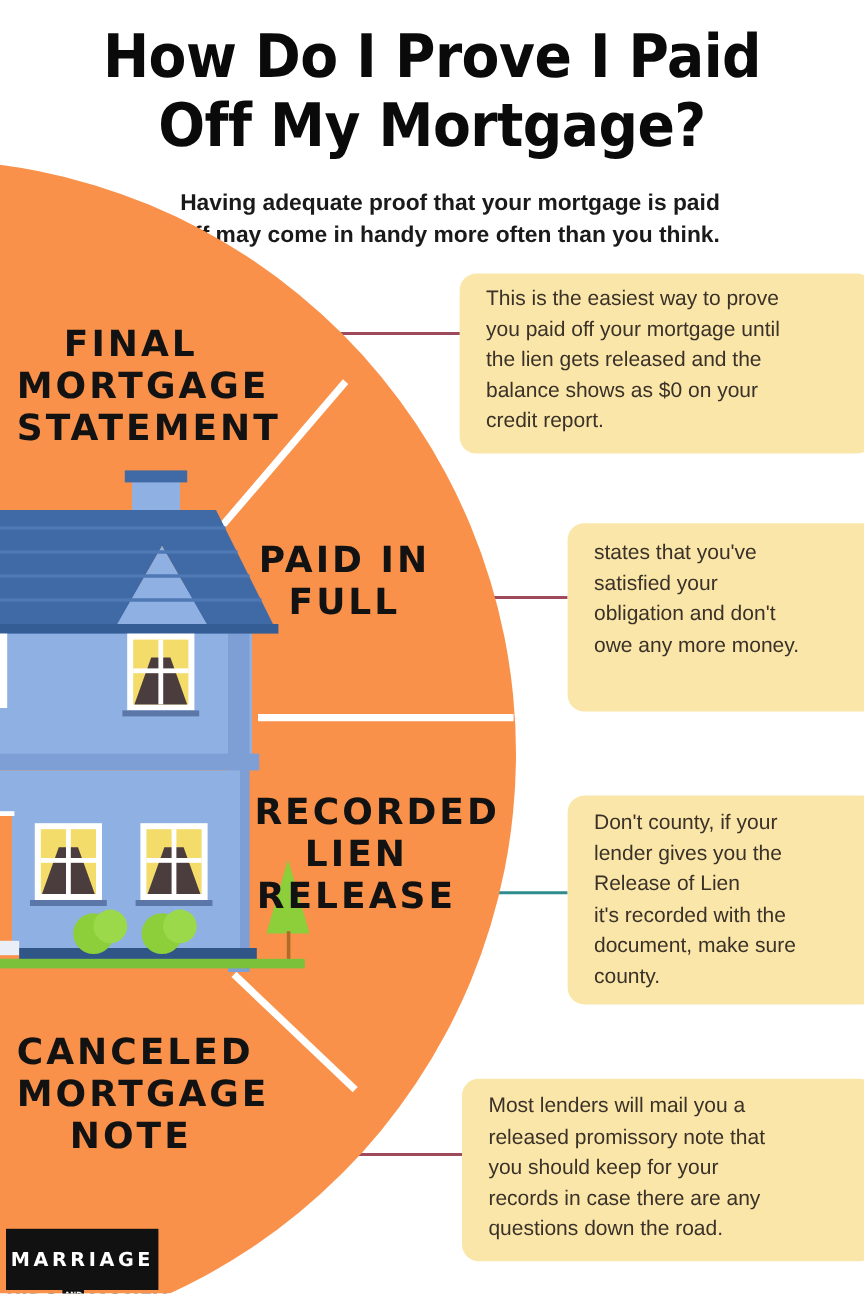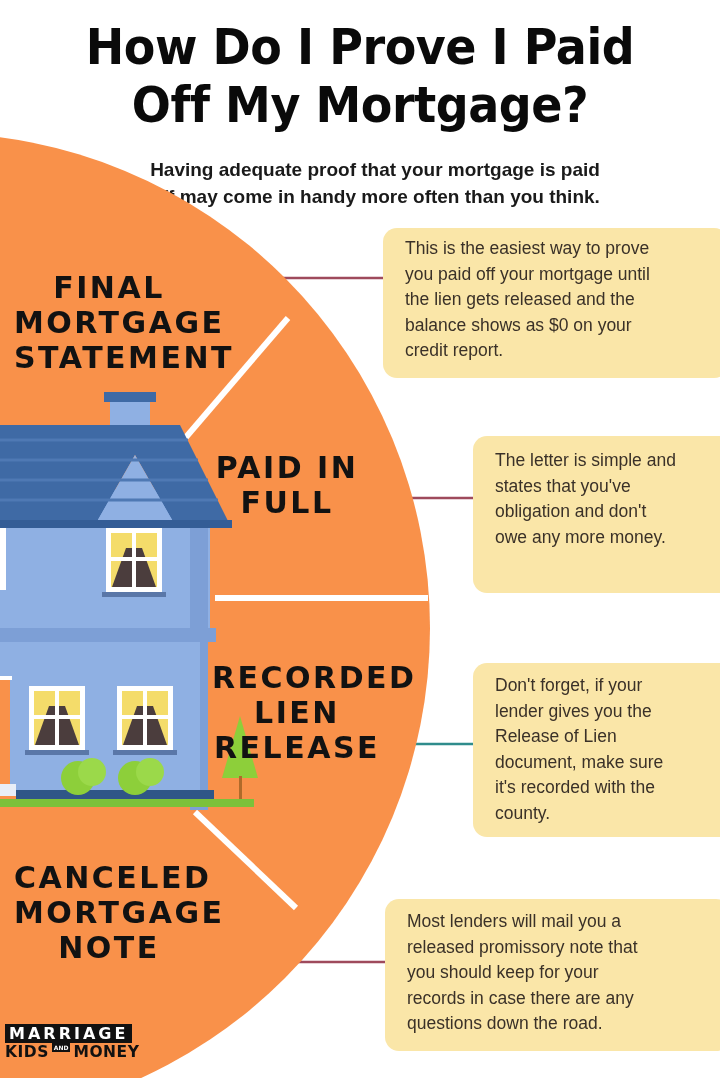--- a/index.html
+++ b/index.html
@@ -37,21 +37,21 @@
     font-size: 17.5px; line-height: 25.5px; color: #3a3128;
     font-family: "Liberation Sans", sans-serif;
   }
   .callout span { display: block; white-space: nowrap; }
   .logo {
     position: absolute; left: 5px; top: 1024px; width: 162px;
     font-family: "DejaVu Sans", sans-serif; font-weight: 700;
   }
   .logo .top {
     background: #111; color: #fff; font-size: 16px; line-height: 19px;
-    letter-spacing: 3px; padding: 0 4px; display: inline-block;
+    letter-spacing: 3px; padding: 16px 4px; display: inline-block;
   }
   .logo .bottom {
     color: #111; font-size: 15.5px; line-height: 18px; letter-spacing: 0.5px;
     display: flex; align-items: flex-start;
   }
   .logo .and {
     font-size: 6px; line-height: 7px; background: #111; color: #fff;
     padding: 1px 2px; margin: 0 3px; letter-spacing: 0;
   }
 </style>
@@ -161,31 +161,31 @@
 </div>
 
 <div class="callout" style="left:383px; top:228px; width:345px; height:150px; padding-top:8px;">
   <span>This is the easiest way to prove</span>
   <span>you paid off your mortgage until</span>
   <span>the lien gets released and the</span>
   <span>balance shows as $0 on your</span>
   <span>credit report.</span>
 </div>
 <div class="callout" style="left:473px; top:436px; width:260px; height:157px; padding-top:12px;">
-  <span>The letter is simple and</span>
   <span>states that you've</span>
+  <span>satisfied your</span>
   <span>obligation and don't</span>
   <span>owe any more money.</span>
 </div>
 <div class="callout" style="left:473px; top:663px; width:260px; height:174px; padding-top:10px;">
-  <span>Don't forget, if your</span>
+  <span>Don't county, if your</span>
   <span>lender gives you the</span>
   <span>Release of Lien</span>
+  <span>it's recorded with the</span>
   <span>document, make sure</span>
-  <span>it's recorded with the</span>
   <span>county.</span>
 </div>
 <div class="callout" style="left:385px; top:899px; width:345px; height:152px; padding-top:10px;">
   <span>Most lenders will mail you a</span>
   <span>released promissory note that</span>
   <span>you should keep for your</span>
   <span>records in case there are any</span>
   <span>questions down the road.</span>
 </div>
 

